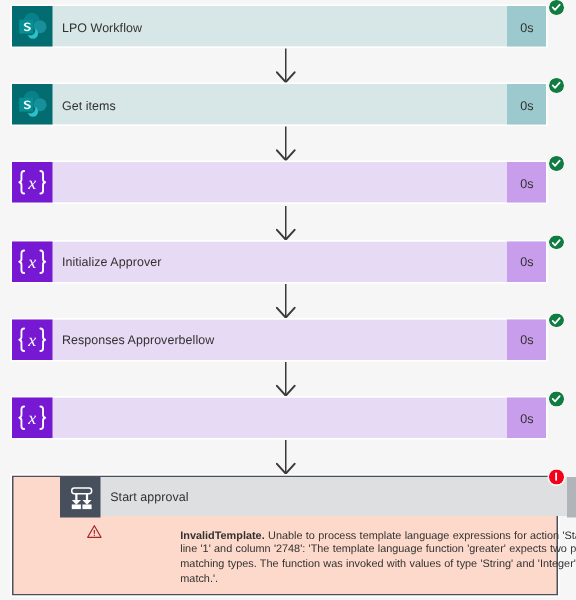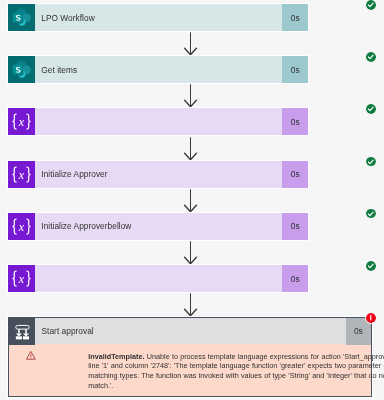--- a/index.html
+++ b/index.html
@@ -8,21 +8,21 @@
     width:384px;height:400px;overflow:hidden;
     background:#F6F6F6;
     font-family:"Liberation Sans", sans-serif;
     -webkit-font-smoothing:antialiased;
   }
   #root{position:relative;width:384px;height:400px;}
 
   
   .card{
     position:absolute;
-    left:8px;width:300px;height:27px;
+    left:8px;width:356px;height:27px;
     box-sizing:border-box;
     outline:1.7px solid #FFFFFF;
   }
   .card .icon{
     position:absolute;left:0;top:0;width:27px;height:27px;
     display:flex;align-items:center;justify-content:center;
     -webkit-font-smoothing:antialiased;
   }
   .card .icon svg text{ -webkit-font-smoothing:antialiased; }
   .card .icon svg{ opacity:0.999; }
@@ -176,21 +176,21 @@
     <div class="card" style="top: 212.8px; background: rgb(231, 218, 244);">
       <div class="icon" style="background:#7719D2">
         <svg width="27" height="27" viewBox="0 0 27 27">
     <g fill="none" stroke="#FFFFFF" stroke-width="1.25" stroke-linecap="round" stroke-linejoin="round">
       <path d="M8.1 6.0 C6.65 6.0 6.3 6.7 6.3 7.9 L6.3 11.7 C6.3 12.8 5.85 13.25 4.9 13.5 C5.85 13.75 6.3 14.2 6.3 15.3 L6.3 19.1 C6.3 20.3 6.65 21.0 8.1 21.0"></path>
       <path d="M18.9 6.0 C20.35 6.0 20.7 6.7 20.7 7.9 L20.7 11.7 C20.7 12.8 21.15 13.25 22.1 13.5 C21.15 13.75 20.7 14.2 20.7 15.3 L20.7 19.1 C20.7 20.3 20.35 21.0 18.9 21.0"></path>
     </g>
     <text x="13.5" y="17.8" font-family="'Liberation Serif',serif" font-style="italic" font-size="12" fill="#FFFFFF" text-anchor="middle">x</text>
   </svg>
       </div>
-      <div class="title">Initialize Approverbellow</div>
+      <div class="title">Responses Approverbellow</div>
       <div class="dur" style="background:#C79DEC">0s</div>
     </div>
     <div class="status" style="left: 366.15px; top: 208.85px; background: rgb(16, 124, 65);">
       <svg width="9.5" height="9.5" viewBox="0 0 12 12">
         <path d="M3.1 6.3 L5.1 8.3 L9.0 3.9" fill="none" stroke="#fff" stroke-width="1.45" stroke-linecap="round" stroke-linejoin="round"></path>
       </svg>
     </div>
     <div class="arrow" style="top: 241px;"><svg width="14" height="24" viewBox="0 0 14 24">
         <path d="M6.5 0.3 V22.6" stroke="#3B3A39" stroke-width="1.0" fill="none"></path>
         <path d="M0.6 16.2 L6.5 22.8 L12.4 16.2" stroke="#3B3A39" stroke-width="1.35" fill="none" stroke-linecap="round" stroke-linejoin="round"></path>
@@ -209,21 +209,21 @@
     </div>
     <div class="status" style="left: 366.15px; top: 261.05px; background: rgb(16, 124, 65);">
       <svg width="9.5" height="9.5" viewBox="0 0 12 12">
         <path d="M3.1 6.3 L5.1 8.3 L9.0 3.9" fill="none" stroke="#fff" stroke-width="1.45" stroke-linecap="round" stroke-linejoin="round"></path>
       </svg>
     </div>
     <div class="arrow" style="top: 293.2px;"><svg width="14" height="24" viewBox="0 0 14 24">
         <path d="M6.5 0.3 V22.6" stroke="#3B3A39" stroke-width="1.0" fill="none"></path>
         <path d="M0.6 16.2 L6.5 22.8 L12.4 16.2" stroke="#3B3A39" stroke-width="1.35" fill="none" stroke-linecap="round" stroke-linejoin="round"></path>
       </svg></div>
-    <div id="failgroup" style="top: 316.6px; height: 80.1px;">
+    <div id="failgroup" style="top: 316.6px; height: 80.1px; padding-left: 32px;">
       <div class="card" style="background: rgb(222, 223, 225);">
         <div class="icon" style="background:#474F5C">
           <svg width="27" height="27" viewBox="0 0 27 27">
     <g fill="#FFFFFF">
       <rect x="7.8" y="7.4" width="13.3" height="3.7" rx="1.75" ry="1.75" fill="none" stroke="#FFFFFF" stroke-width="1.0"></rect>
       <rect x="10.15" y="11.1" width="1.5" height="4.6"></rect>
       <rect x="17.25" y="11.1" width="1.5" height="4.6"></rect>
       <path d="M7.85 15.4 h6.1 l-3.05 3.1 z"></path>
       <path d="M14.95 15.4 h6.1 l-3.05 3.1 z"></path>
       <rect x="7.85" y="18.3" width="6.1" height="3.1"></rect>

